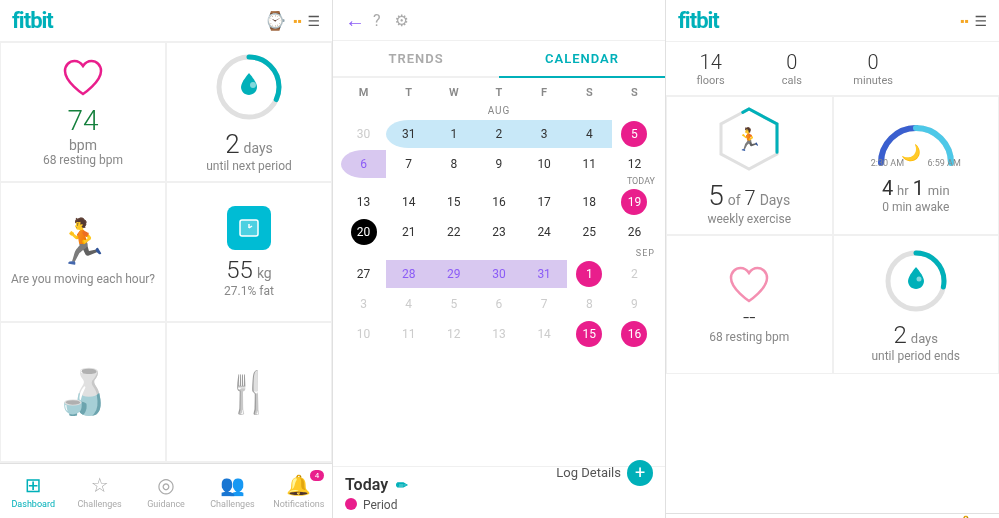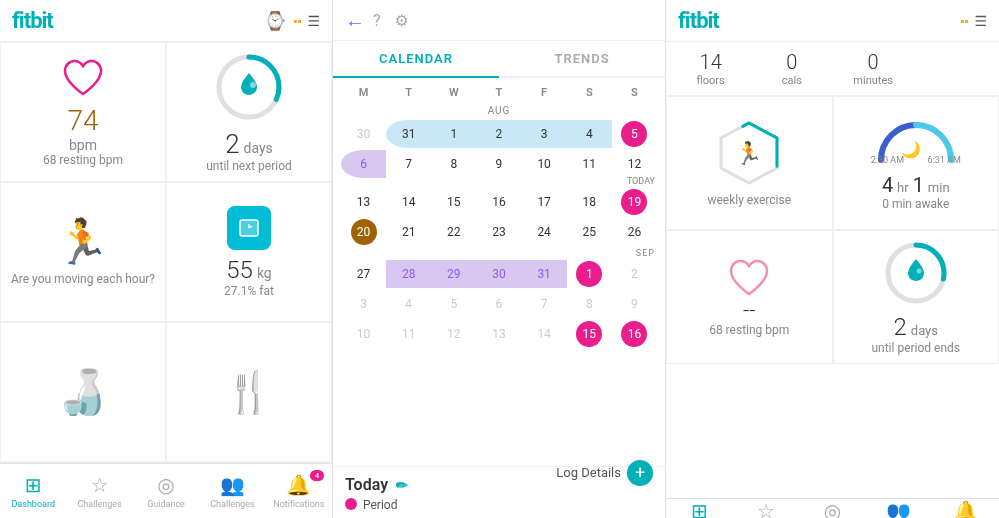--- a/index.html
+++ b/index.html
@@ -54,21 +54,21 @@
       justify-content: center;
       padding: 8px;
       text-align: center;
     }
 
     .heart-icon-large {
       width: 44px;
       height: 40px;
       margin-bottom: 6px;
     }
-    .bpm-value { font-size: 28px; font-weight: 300; color: #a16207; }
+    .bpm-value { font-size: 28px; font-weight: 300; color: #15803d; }
     .bpm-sub { font-size: 12px; color: #888; }
 
     
     .period-ring-container {
       position: relative;
       width: 72px;
       height: 72px;
       margin-bottom: 6px;
     }
     .period-ring-container svg { position: absolute; top: 0; left: 0; }
@@ -390,22 +390,22 @@
 </div>
 
 <div class="panel panel-middle">
   <div class="fh-header">
     <span class="fh-back">←</span>
     <span class="fh-help">?</span>
     <span class="fh-settings">⚙</span>
   </div>
 
   <div class="fh-tabs">
+    <div class="fh-tab">TRENDS</div>
     <div class="fh-tab active">CALENDAR</div>
-    <div class="fh-tab">TRENDS</div>
   </div>
 
   <div class="calendar-container">
     <div class="cal-dow-row">
       <span>M</span>
       <span>T</span>
       <span>W</span>
       <span>T</span>
       <span>F</span>
       <span>S</span>
@@ -443,21 +443,21 @@
       <span class="cal-day">13</span>
       <span class="cal-day">14</span>
       <span class="cal-day">15</span>
       <span class="cal-day">16</span>
       <span class="cal-day">17</span>
       <span class="cal-day">18</span>
       <span class="cal-day" style="background:#e91e8c;color:white;border-radius:50%;width:26px;height:26px;display:flex;align-items:center;justify-content:center;margin:auto;">19</span>
     </div>
 
     <div class="cal-week">
-      <span class="cal-day" style="background:#a16207;color:white;border-radius:50%;width:26px;height:26px;display:flex;align-items:center;justify-content:center;margin:auto;">20</span>
+      <span class="cal-day" style="background:#000000;color:white;border-radius:50%;width:26px;height:26px;display:flex;align-items:center;justify-content:center;margin:auto;">20</span>
       <span class="cal-day">21</span>
       <span class="cal-day">22</span>
       <span class="cal-day">23</span>
       <span class="cal-day">24</span>
       <span class="cal-day">25</span>
       <span class="cal-day">26</span>
     </div>
 
     <div class="cal-week">
       <span style="font-size:9px;color:#888;text-align:right;padding-right:2px;grid-column:span 7;letter-spacing:1px;">SEP</span>
@@ -539,37 +539,43 @@
   <div class="right-dashboard-grid">
 
     <div class="right-cell">
       <div class="hex-container">
         <svg class="hex-bg" viewBox="0 0 68 68">
           <polygon points="34,4 62,19 62,49 34,64 6,49 6,19" fill="none" stroke="#e0e0e0" stroke-width="3"></polygon>
           <polygon points="34,4 62,19 62,49 34,64 6,49 6,19" fill="none" stroke="#00b0b9" stroke-width="3" stroke-dasharray="60 120" stroke-linecap="round"></polygon>
         </svg>
         <div class="hex-inner">🏃</div>
       </div>
+      <div>
+        <span style="font-size:28px;font-weight:300;color:#333;">5</span>
+        <span style="font-size:14px;color:#888;">of</span>
+        <span style="font-size:20px;font-weight:300;color:#333;">7</span>
+        <span style="font-size:14px;color:#888;">Days</span>
+      </div>
       <span style="font-size:12px;color:#888;">weekly exercise</span>
     </div>
 
     <div class="right-cell">
       <div style="position:relative;width:90px;height:52px;margin-bottom:6px;">
         <svg width="90" height="52" viewBox="0 0 90 52">
 
           <path d="M 10 45 A 35 35 0 0 1 80 45" fill="none" stroke="#e0e0e0" stroke-width="6"></path>
 
           <path d="M 10 45 A 35 35 0 0 1 45 10" fill="none" stroke="#3a5fcf" stroke-width="6" stroke-linecap="round"></path>
 
           <path d="M 45 10 A 35 35 0 0 1 80 45" fill="none" stroke="#4dc8e8" stroke-width="6" stroke-linecap="round"></path>
 
           <text x="40" y="40" font-size="16" text-anchor="middle">🌙</text>
         </svg>
         <span style="position:absolute;bottom:2px;left:0;font-size:9px;color:#888;">2:30 AM</span>
-        <span style="position:absolute;bottom:2px;right:0;font-size:9px;color:#888;">6:31 AM</span>
+        <span style="position:absolute;bottom:2px;right:0;font-size:9px;color:#888;">6:59 AM</span>
       </div>
       <div>
         <span style="font-size:20px;font-weight:400;color:#333;">4</span>
         <span style="font-size:13px;color:#888;">hr</span>
         <span style="font-size:20px;font-weight:400;color:#333;">1</span>
         <span style="font-size:13px;color:#888;">min</span>
       </div>
       <span style="font-size:12px;color:#888;">0 min awake</span>
     </div>
 

